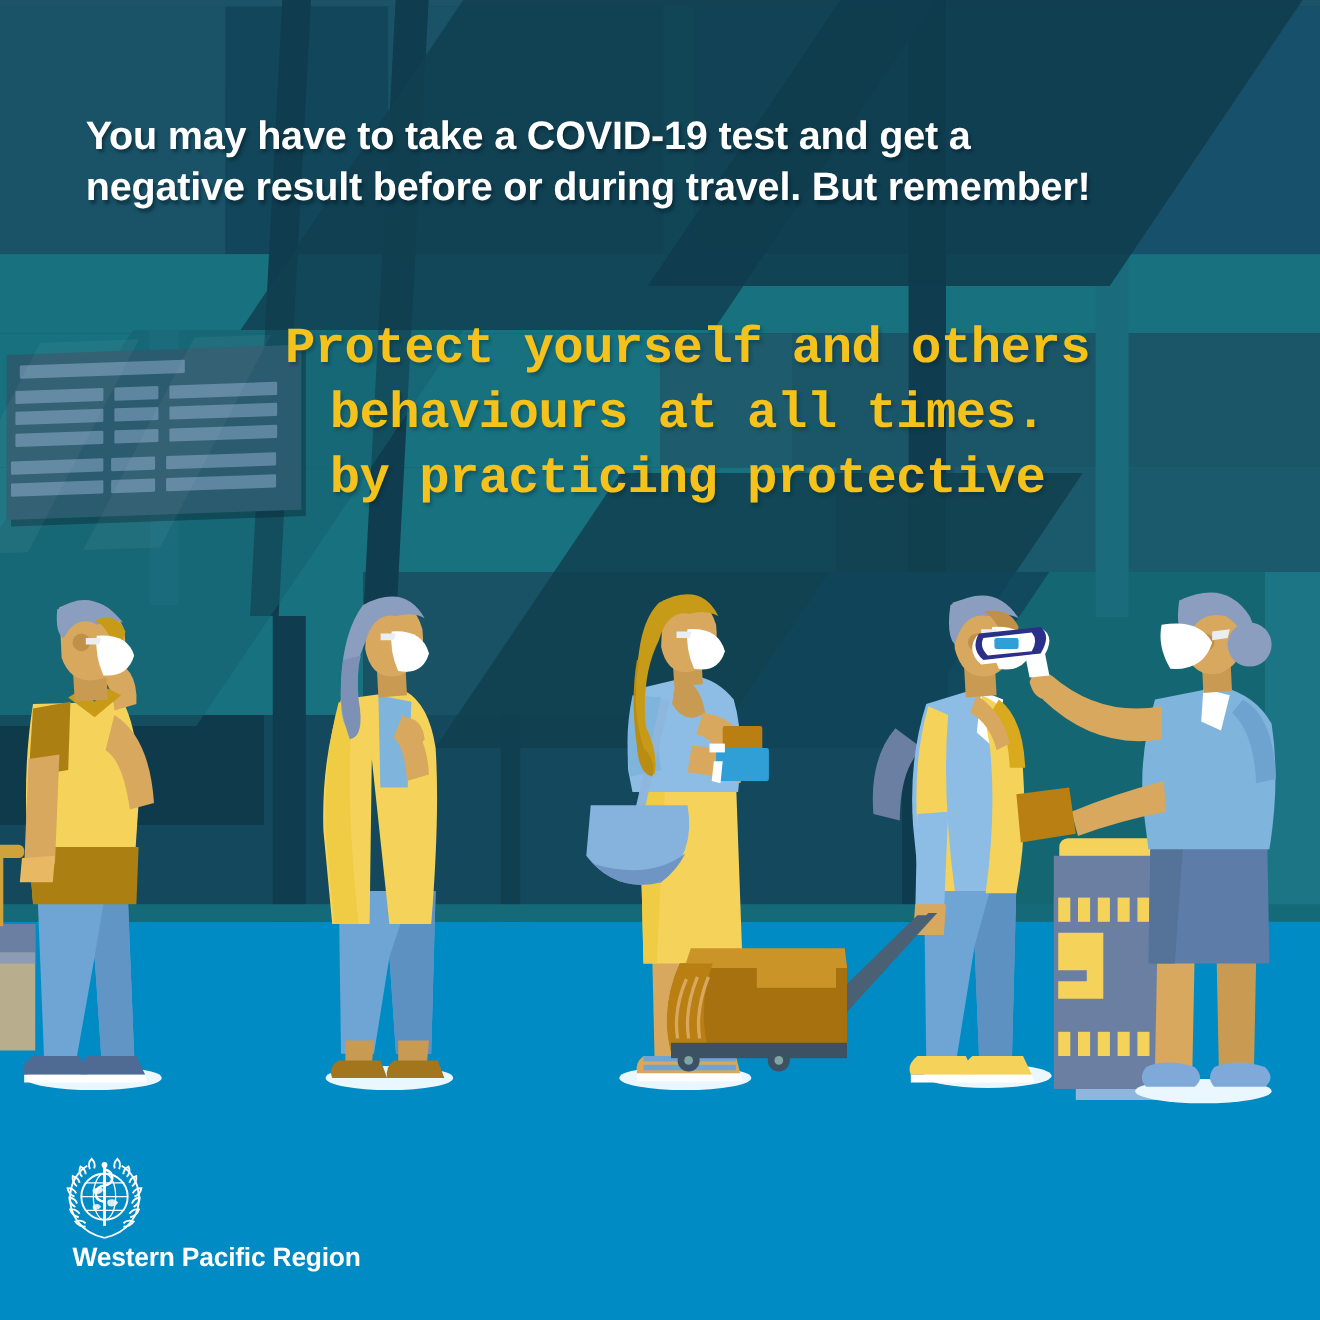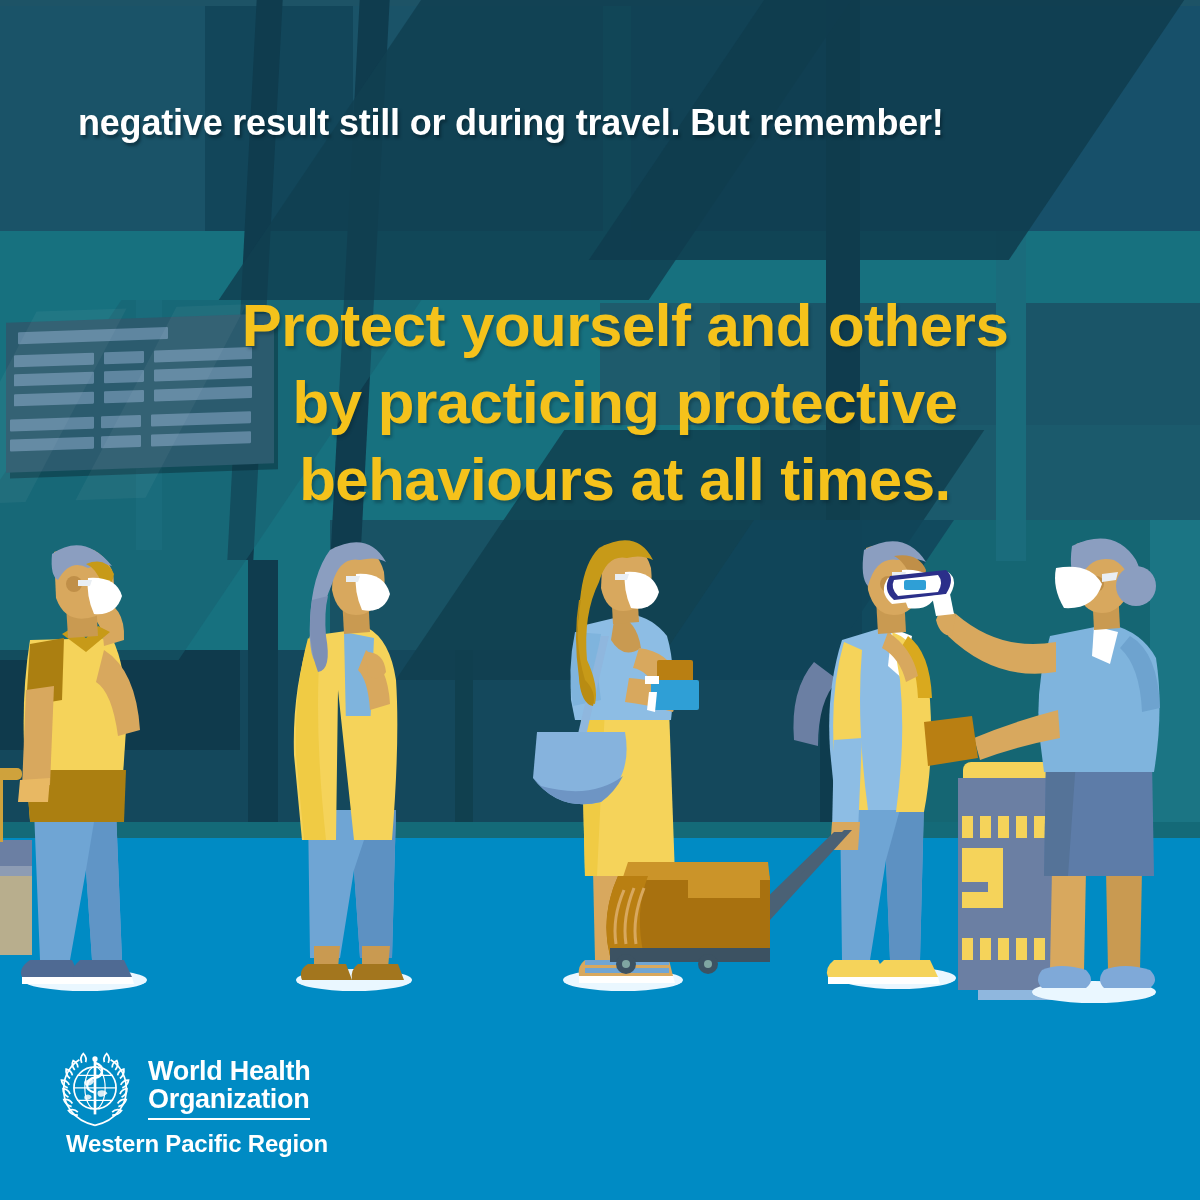--- a/index.html
+++ b/index.html
@@ -30,23 +30,24 @@
   #floorline{position:absolute;left:0;right:0;background:#146a78;}
 
   
   #headline{
     position:absolute;color:#ffffff;font-weight:bold;
     font-size:36px;line-height:1.30;letter-spacing:-0.2px;
     text-shadow:2px 3px 3px rgba(5,30,40,.55);
   }
   #mainmsg{
     position:absolute;color:#f5c21b;font-weight:bold;
-    font-size:60px;line-height:1.28;text-align:center;
+    font-size:46px;line-height:1.28;text-align:center;
     letter-spacing:-0.5px;
     text-shadow:2px 3px 3px rgba(5,30,40,.30);
+    font-family:Liberation Mono, monospace;
   }
   #mainmsg .l{display:block;white-space:nowrap;}
 
   
   #logo{position:absolute;color:#fff;}
   #logo .wh{font-size:27px;font-weight:bold;line-height:1.03;letter-spacing:-0.3px;}
   #logo .rule{height:2px;background:#fff;margin:4px 0 3px 0;}
   #logo .reg{font-size:24px;font-weight:bold;letter-spacing:-0.2px;}
   svg{display:block;overflow:visible;}
 </style>
@@ -375,27 +376,28 @@
       <path d="M12,6 Q54,-14 76,20 Q86,40 74,58 Q72,30 54,20 Q28,14 18,44 Q8,34 12,6 Z" fill="#8b9ec0"></path>
       <circle cx="76" cy="46" r="20" fill="#8b9ec0"></circle>
       <circle cx="36" cy="44" r="8" fill="#c08f48"></circle>
 
       <path d="M-4,28 Q30,22 42,44 Q34,70 4,68 Q-8,48 -4,28 Z" fill="#ffffff"></path>
       <path d="M42,34 L58,32 L56,40 L42,42 Z" fill="#e9eef3"></path>
     </g>
   </svg>
 
   <div id="headline" style="left:78px;top:100px;width:1060px;">
-    <div>negative result still or during travel. But remember!</div>
+    <div>You may have to take a COVID-19 test and get a</div>
+    <div>negative result before or during travel. But remember!</div>
   </div>
 
   <div id="mainmsg" style="left:160px;top:288px;width:930px;">
     <span class="l">Protect yourself and others</span>
+    <span class="l">behaviours at all times.</span>
     <span class="l">by practicing protective</span>
-    <span class="l">behaviours at all times.</span>
   </div>
 
   <div id="logo" style="left:56px;top:1052px;">
     <div style="display:flex;align-items:flex-start;gap:14px;">
 
       <svg width="78" height="78" viewBox="0 0 100 100">
         <g fill="none" stroke="#ffffff" stroke-width="2.2">
 
           <path d="M50,94 C22,88 8,66 10,44 C11,28 20,16 30,10"></path>
           <path d="M50,94 C78,88 92,66 90,44 C89,28 80,16 70,10"></path>
@@ -430,22 +432,17 @@
           <path d="M36,38 q7,-5 13,-1 q-2,6 -8,6 q-5,0 -5,-5 Z"></path>
           <path d="M54,50 q8,-3 12,3 q-5,6 -11,4 q-3,-3 -1,-7 Z"></path>
           <path d="M38,55 q6,-2 8,3 q-4,5 -9,3 q-2,-4 1,-6 Z"></path>
         </g>
 
         <line x1="50" y1="8" x2="50" y2="80" stroke="#ffffff" stroke-width="3.4"></line>
         <path d="M50,14 q10,3 9,11 q-1,7 -9,8 q-9,1 -10,9 q-1,8 10,10" fill="none" stroke="#ffffff" stroke-width="3"></path>
         <circle cx="50" cy="9" r="3.4" fill="#ffffff"></circle>
       </svg>
 
-      <div style="padding-top:6px;">
-        <div class="wh">World Health</div>
-        <div class="wh">Organization</div>
-        <div class="rule"></div>
-      </div>
     </div>
     <div class="reg" style="margin-top:0;margin-left:10px;">Western Pacific Region</div>
   </div>
 
 </div>
 
 </body></html>

